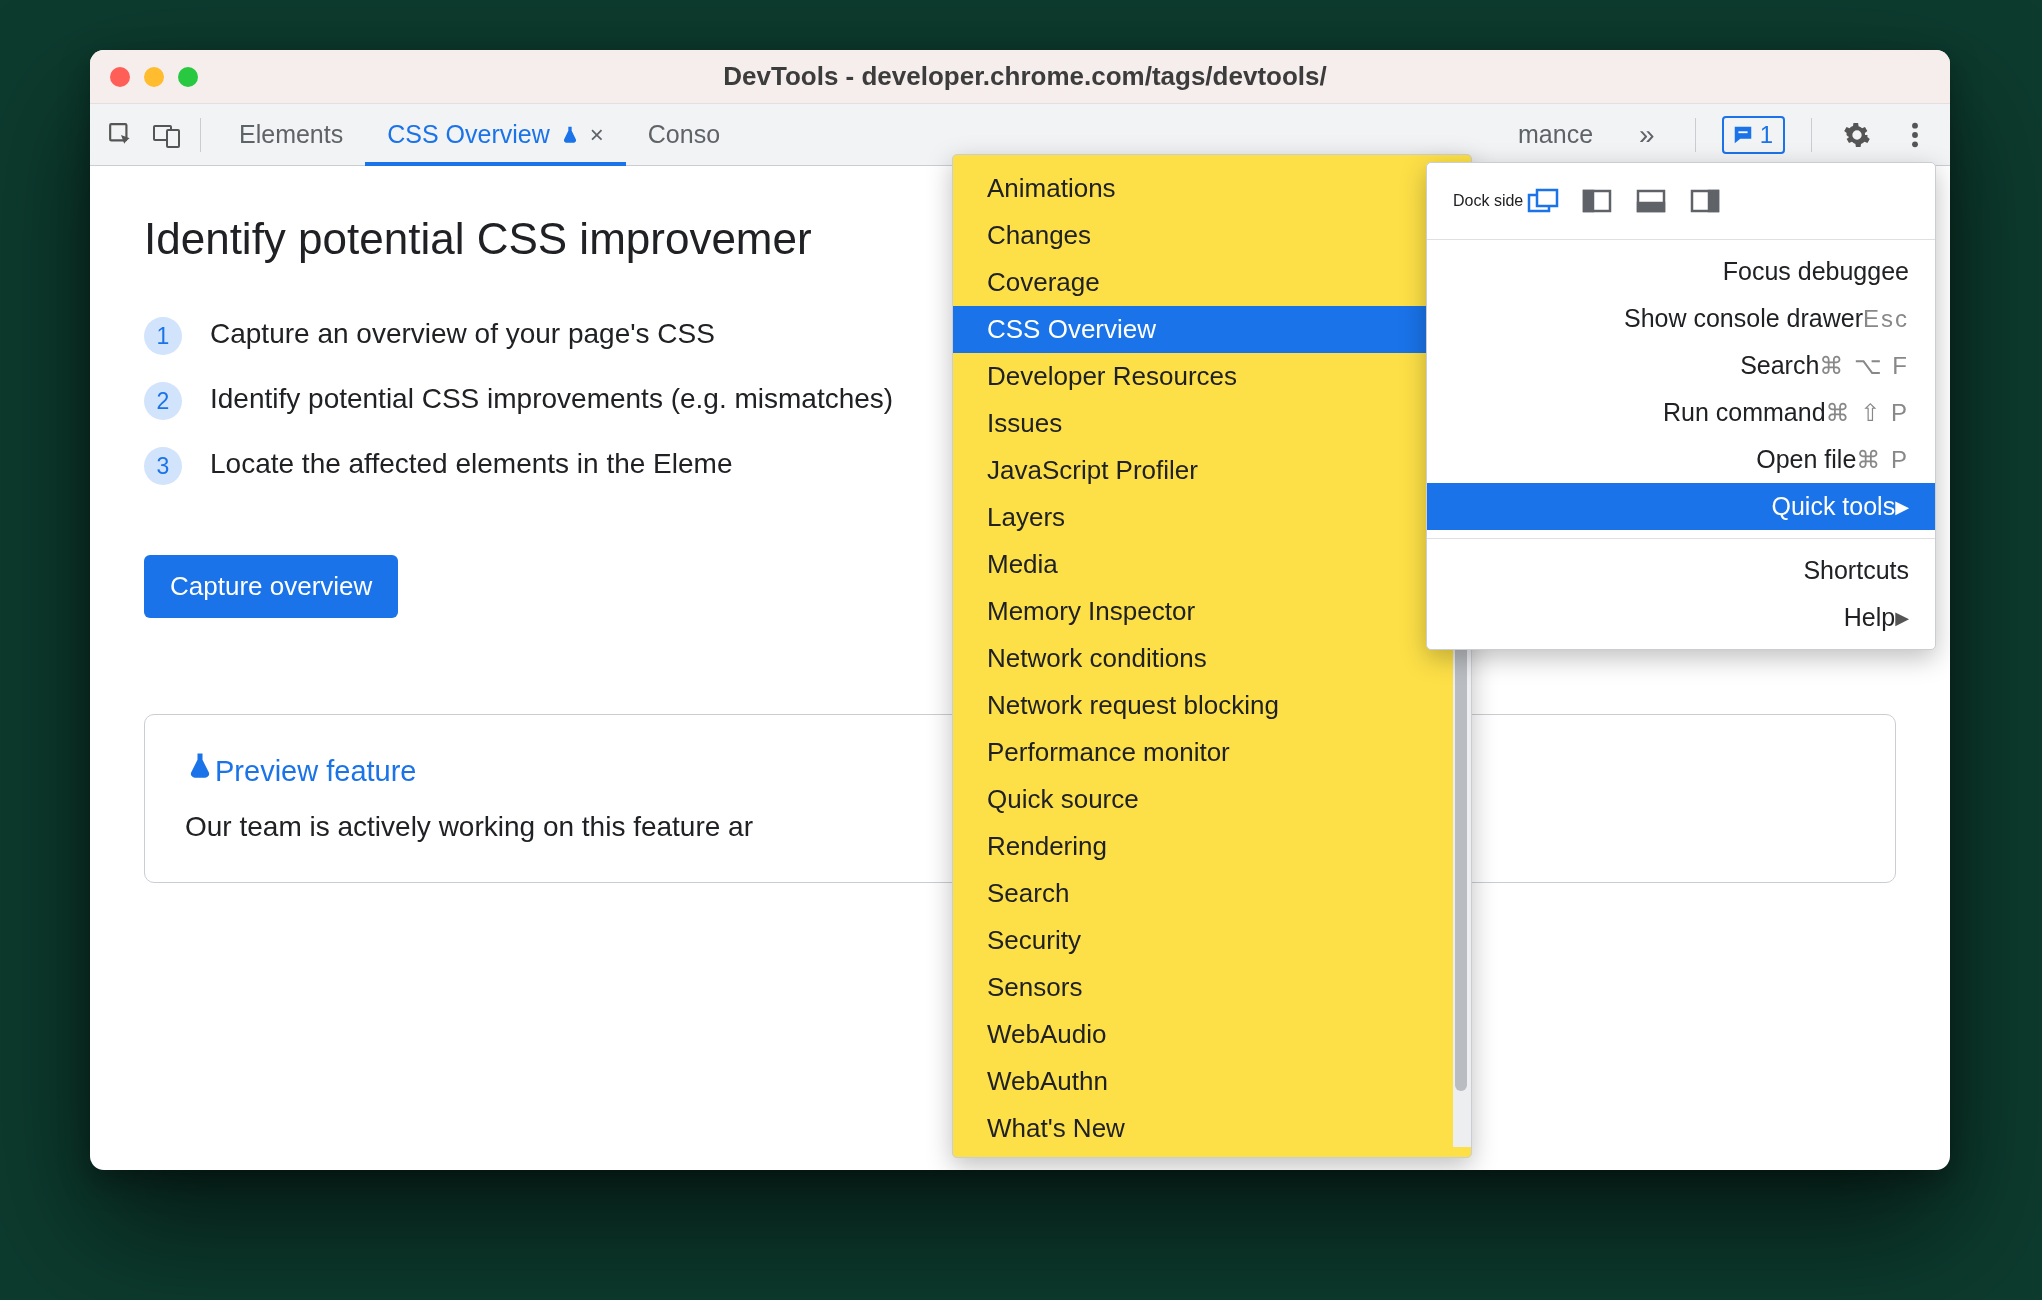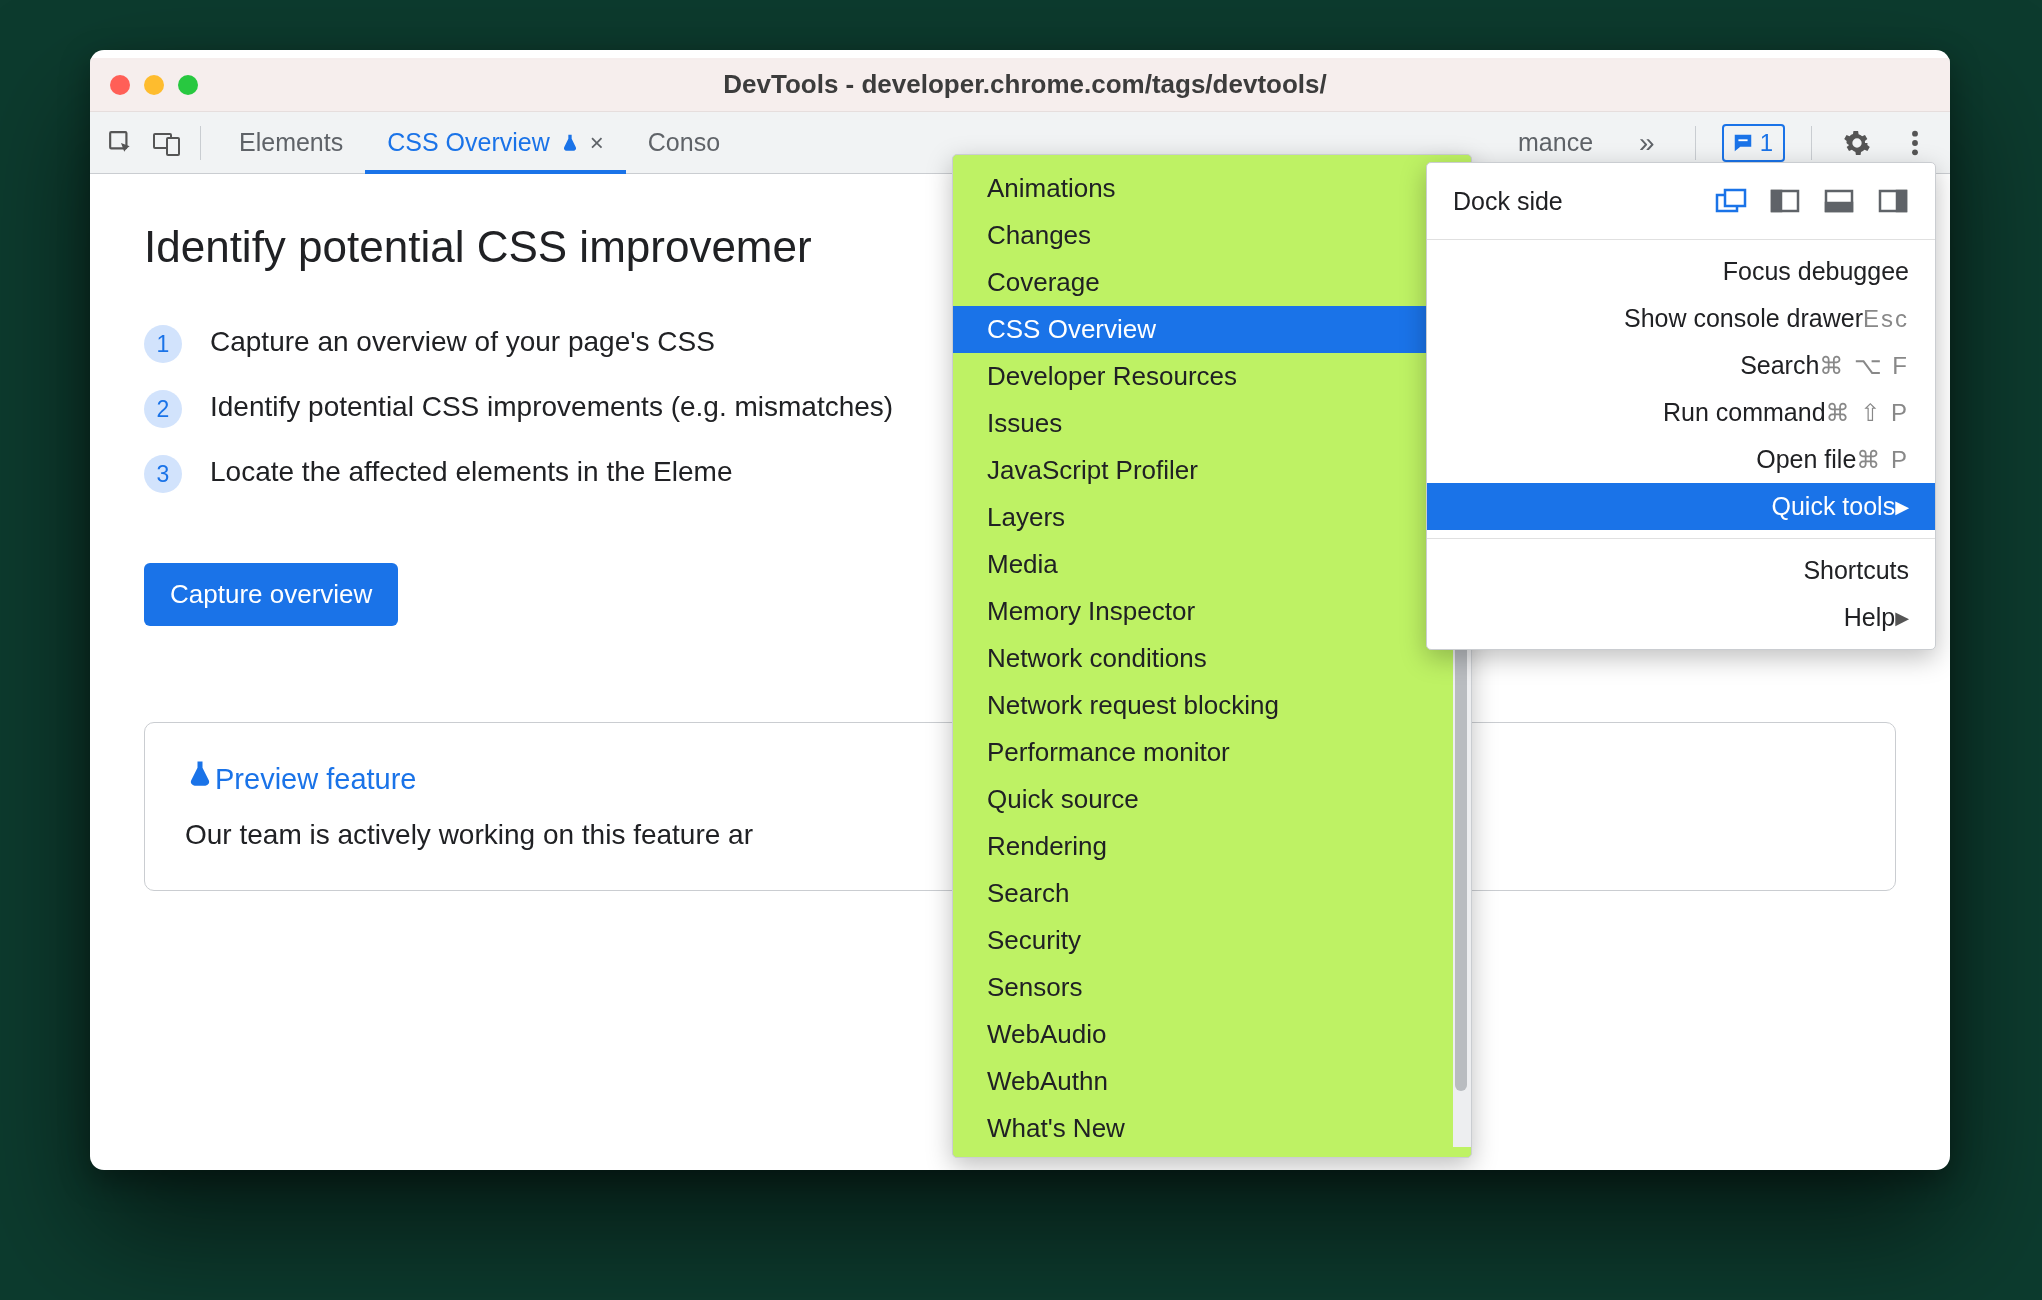--- a/index.html
+++ b/index.html
@@ -19,21 +19,20 @@
     position:absolute; left:90px; top:50px; width:1860px; height:1120px;
     background:white; border-radius:14px;
     box-shadow: 0 60px 120px rgba(0,0,0,.55), 0 10px 30px rgba(0,0,0,.35);
     overflow:hidden;
   }
 
   .titlebar {
     height:54px; background:var(--win-bg);
     display:flex; align-items:center; padding:0 20px;
     border-bottom:1px solid #e6dedd;
-    margin-top:8px;
   }
   .traffic { display:flex; gap:14px; align-items:center; }
   .traffic .dot { width:20px; height:20px; border-radius:50%; }
   .dot.red{background:#ff5f57;} .dot.yellow{background:#febc2e;} .dot.green{background:#28c840;}
   .title { flex:1; text-align:center; font-weight:600; font-size:26px; color:#3c3c3c; padding-right:78px; }
 
   .toolbar {
     height:62px; background:var(--light-bg); border-bottom:1px solid var(--border);
     display:flex; align-items:stretch; padding:0 6px 0 12px;
   }
@@ -66,31 +65,31 @@
   
   .settings-menu{
     position:absolute; top:112px; right:14px; width:510px;
     background:white; border:1px solid var(--border); border-radius:5px;
     box-shadow:0 8px 26px rgba(0,0,0,.25); z-index:30;
     padding:8px 0;
   }
   .menu-row{display:flex;align-items:center;justify-content:flex-end;padding:9px 26px;font-size:25px;color:var(--text);}
   .menu-row.sel{background:var(--blue);color:white;}
   .menu-sep{height:1px;background:#e0e0e0;margin:8px 0;}
-  .dock-row{display:flex;align-items:center;justify-content:space-between;padding:14px 22px 14px 26px;font-size:25px;}
+  .dock-row{display:flex;align-items:center;padding:14px 22px 14px 26px;font-size:16px;}
   .dock-icons{display:flex;gap:14px;}
   .dock-opt{width:40px;height:32px;display:flex;align-items:center;justify-content:center;color:#5f6368;}
   .dock-opt.active{color:var(--blue);}
   .shortcut{color:#888;font-size:24px;letter-spacing:2px;}
   .arrow-right{font-size:18px;}
 
   
   .submenu{
     position:absolute; top:104px; left:862px; width:520px; height:1004px;
-    background:#bef264; border:1px solid var(--border); border-radius:5px;
+    background:#fde047; border:1px solid var(--border); border-radius:5px;
     box-shadow:0 8px 26px rgba(0,0,0,.25); z-index:25;
     padding:10px 0 10px 0;
     display:flex;
   }
   .submenu-inner{flex:1;overflow:hidden;}
   .sub-item{padding:8px 34px;font-size:26px;color:var(--text);}
   .sub-item.sel{background:var(--blue);color:white;}
   .sub-scroll{width:18px; background:#edeef0;display:flex;align-items:flex-start;padding-top:6px;}
   .sub-thumb{width:12px;margin-left:2px;height:920px;background:#b9bcc0;border-radius:6px;}
 

